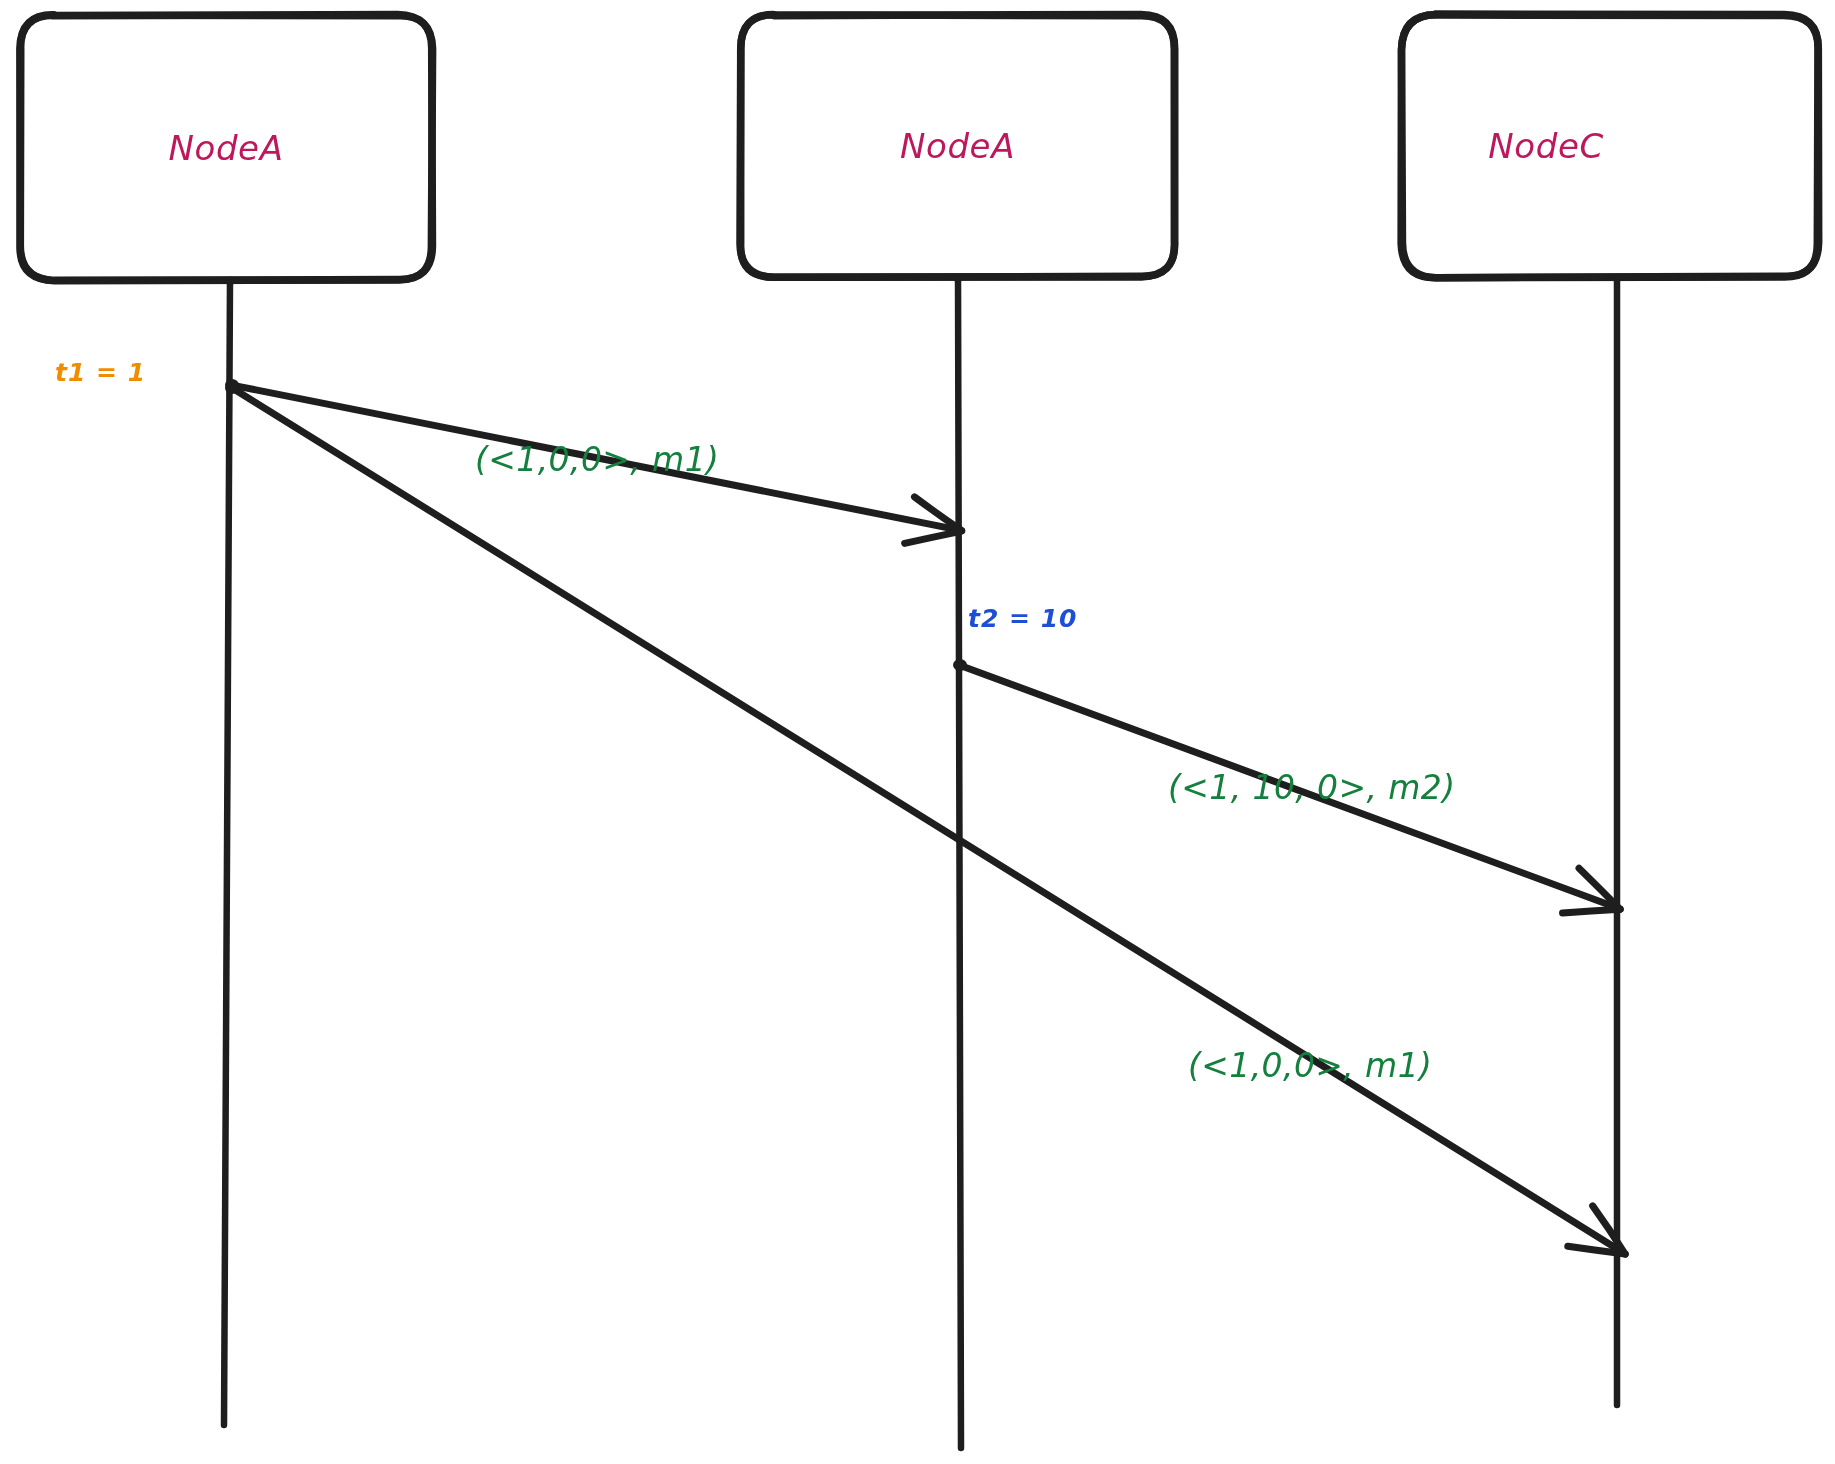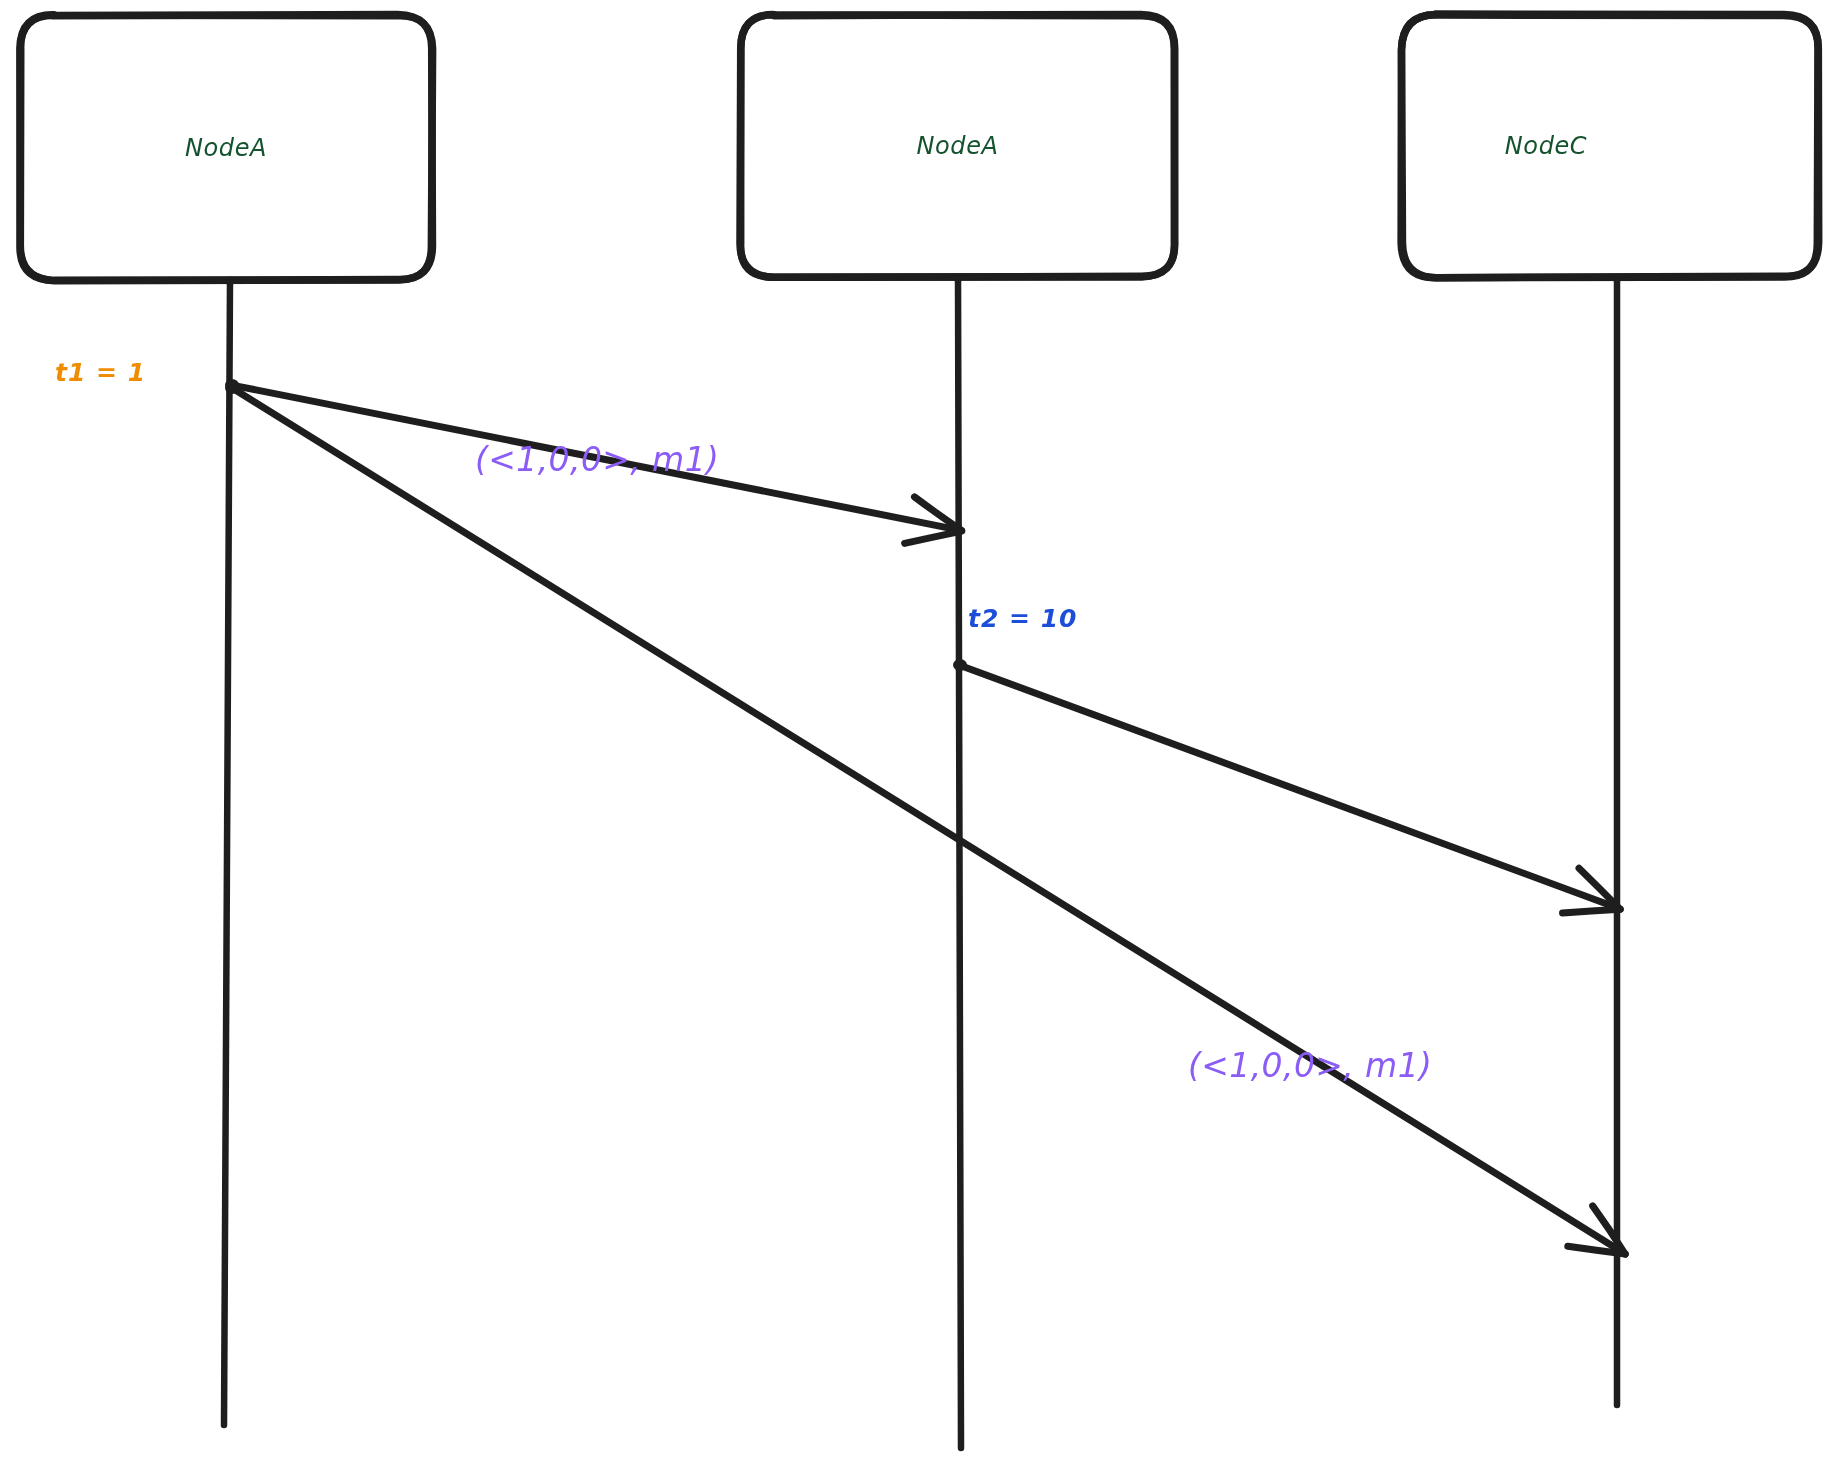--- a/index.html
+++ b/index.html
@@ -21,44 +21,44 @@
   #sketch {
     position: absolute;
     left: 0;
     top: 0;
     width: 1835px;
     height: 1464px;
   }
   .node-label {
     position: absolute;
     font-family: "DejaVu Sans", sans-serif;
-    font-size: 24px;
+    font-size: 34px;
     font-style: italic;
-    color: #14532d;
+    color: #be185d;
     letter-spacing: 0.6px;
     white-space: nowrap;
     transform: translate(-50%, -50%);
     text-align: right;
   }
   .ts-label {
     position: absolute;
     font-family: "DejaVu Sans", sans-serif;
     font-size: 25px;
     font-style: italic;
     font-weight: bold;
     color: #f08c00;
     white-space: nowrap;
     letter-spacing: 1px;
   }
   .msg-label {
     position: absolute;
     font-family: "DejaVu Sans", sans-serif;
     font-size: 33px;
     font-style: italic;
-    color: #8b5cf6;
+    color: #15803d;
     white-space: nowrap;
     letter-spacing: 0.4px;
   }
 </style>
 </head>
 <body>
 
 <div id="canvas">
 
   <svg id="sketch" viewBox="0 0 1835 1464">
@@ -116,15 +116,16 @@
   </svg>
 
   <div class="node-label" id="label-nodeA" style="left: 226px; top: 147.5px;">NodeA</div>
   <div class="node-label" id="label-nodeB" style="left: 957.5px; top: 146px;">NodeA</div>
   <div class="node-label" id="label-nodeC" style="left: 1546px; top: 146px;">NodeC</div>
 
   <div class="ts-label" id="ts-t1" style="left: 55px; top: 358px; color: rgb(240, 140, 0);">t1 = 1</div>
   <div class="ts-label" id="ts-t2" style="left: 968px; top: 604px; color: #1d4ed8;">t2 = 10</div>
 
   <div class="msg-label" id="msg-0" style="left: 475px; top: 440px;">(&lt;1,0,0&gt;, m1)</div>
+  <div class="msg-label" id="msg-1" style="left: 1168px; top: 768px;">(&lt;1, 10, 0&gt;, m2)</div>
   <div class="msg-label" id="msg-2" style="left: 1188px; top: 1046px;">(&lt;1,0,0&gt;, m1)</div>
 
 </div>
 
 </body></html>

